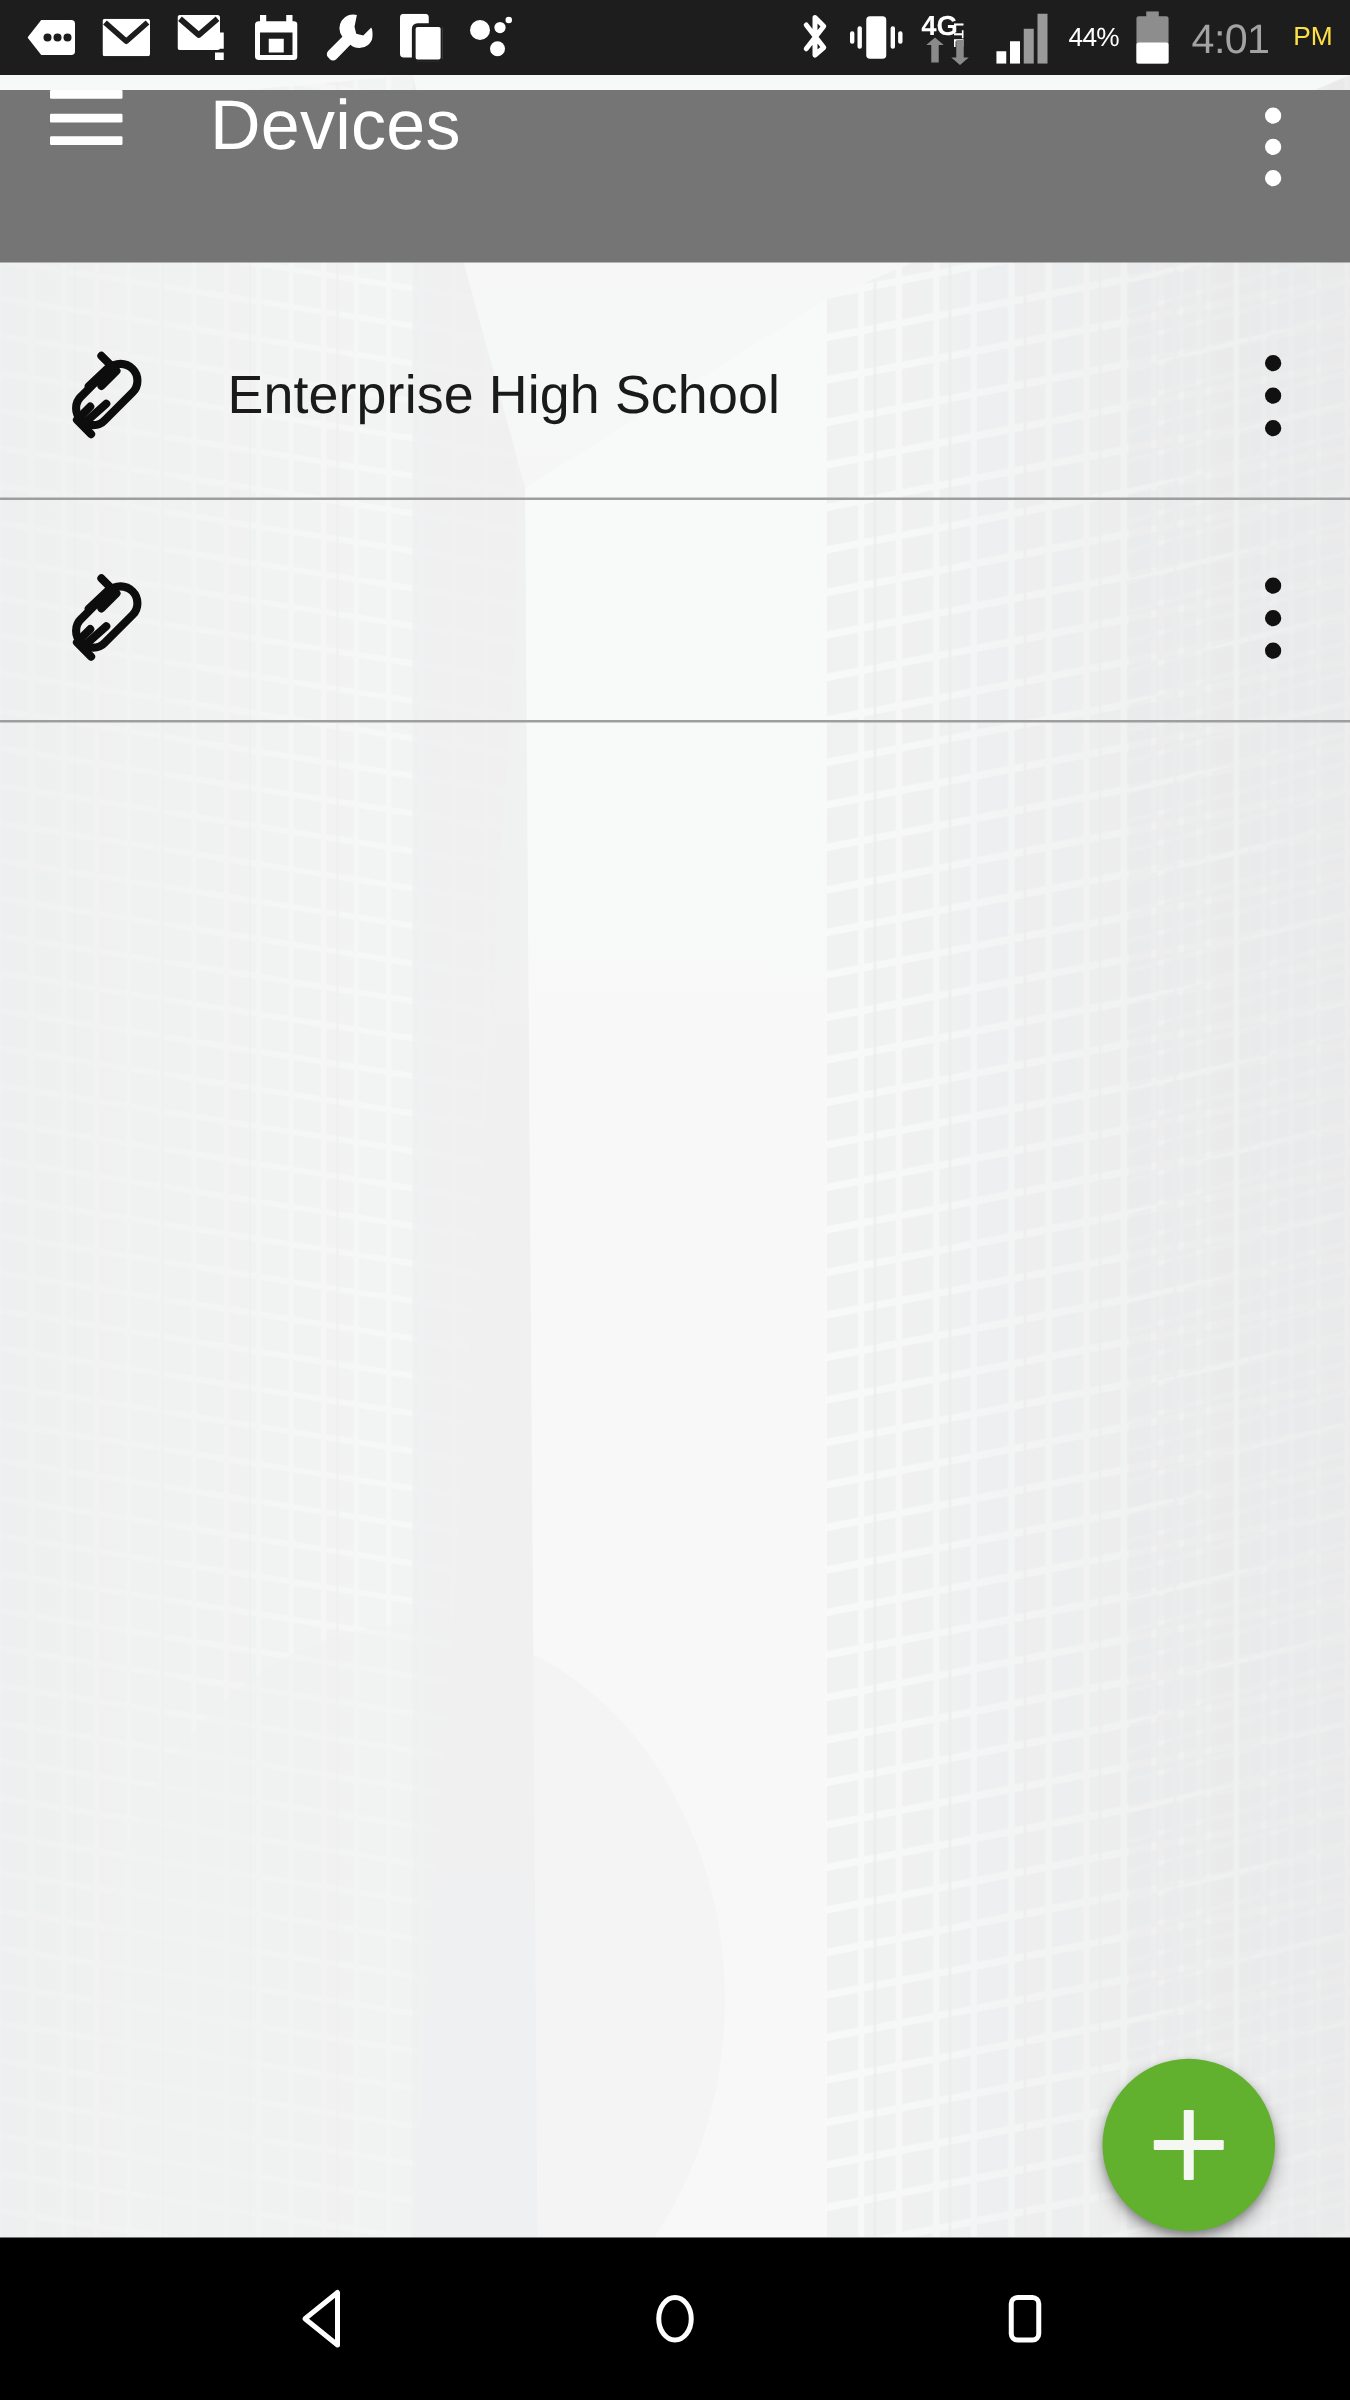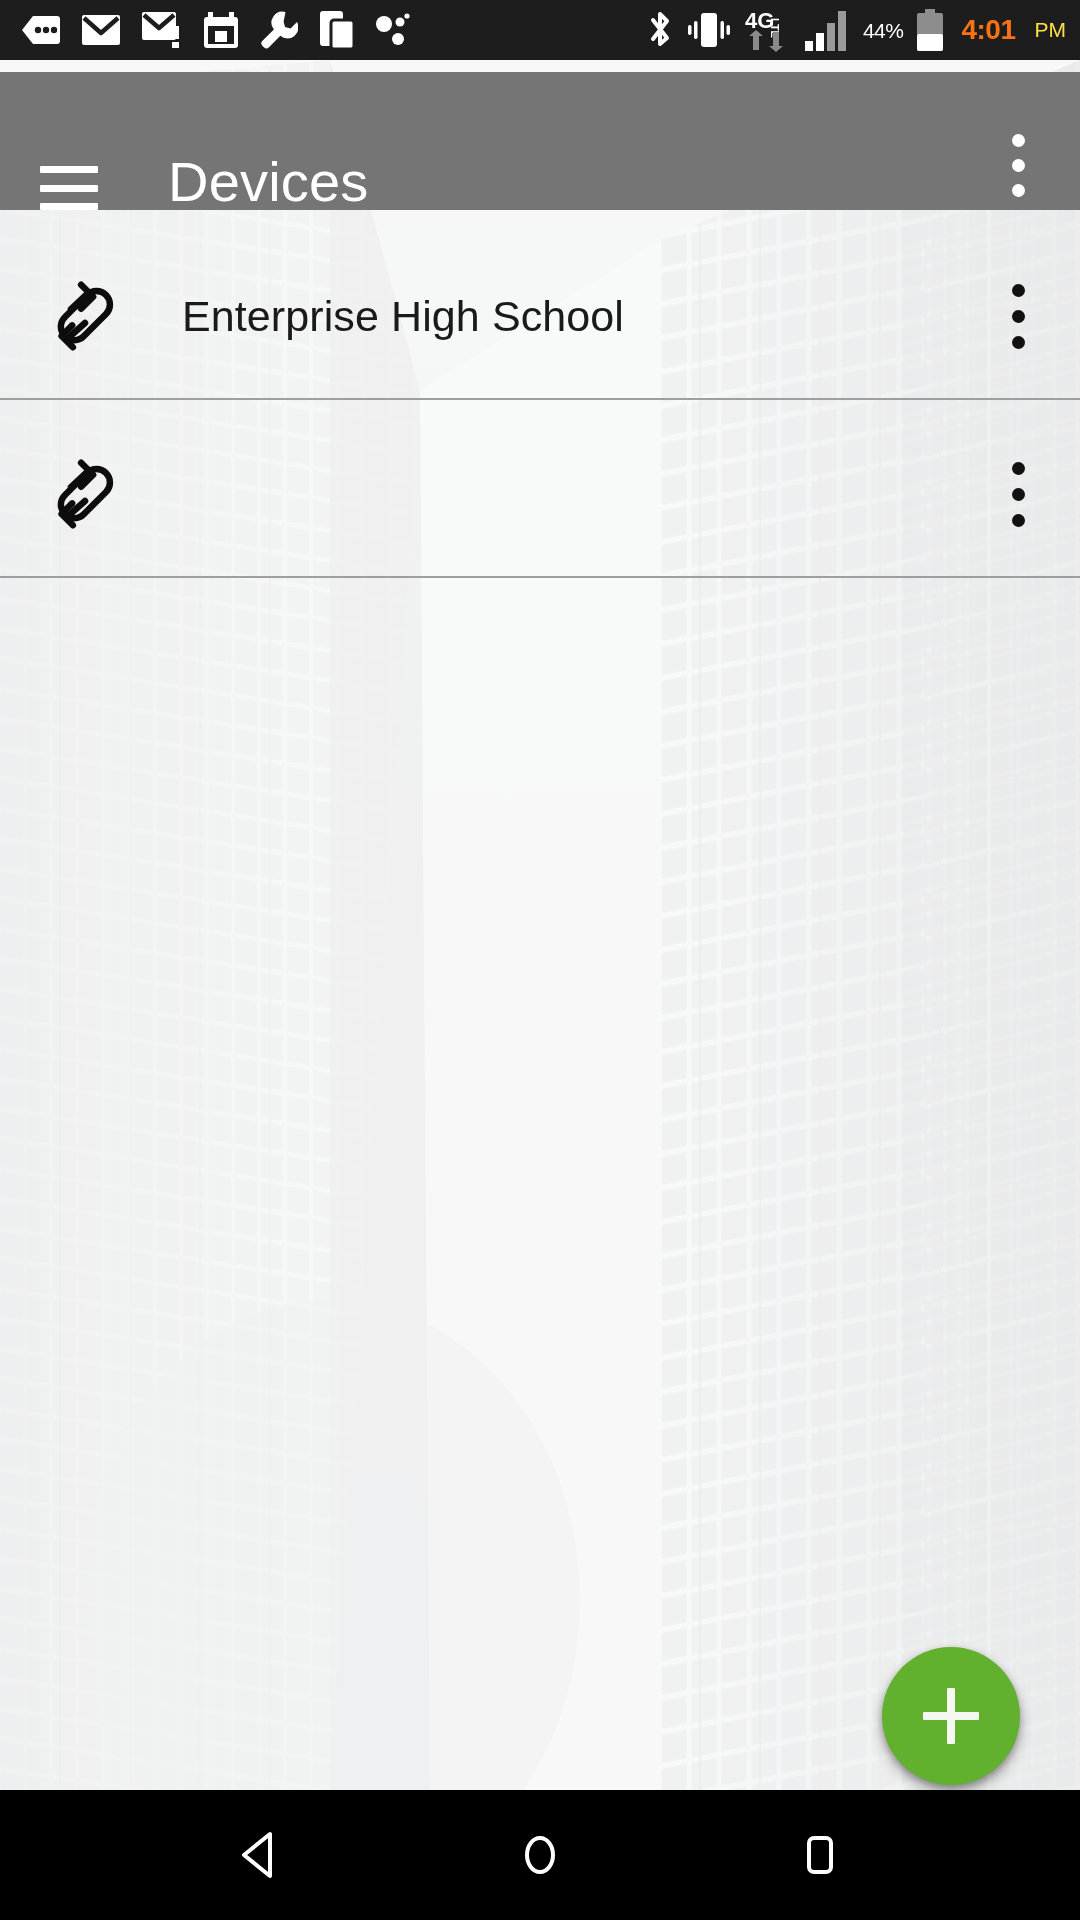--- a/index.html
+++ b/index.html
@@ -28,40 +28,40 @@
     color:#ffffff;
   }
   .sb-left { display:flex; align-items:center; gap:22px; }
   .sb-right { margin-left:auto; display:flex; align-items:center; gap:14px; }
   .sb-icon { display:block; }
   .sb-battpct {
     font-size:21px; font-weight:400; letter-spacing:-0.5px;
     line-height:1; color:#fff;
   }
   .sb-time {
-    font-size:28px; font-weight:700; letter-spacing:-0.5px;
-    line-height:1; color:#f97316; margin-left:4px;
+    font-size:33px; font-weight:400; letter-spacing:-0.5px;
+    line-height:1; color:#a3a3a3; margin-left:4px;
   }
   .sb-ampm { font-size:21px; font-weight:400; margin-left:5px; color:#fde047; }
 
   
   .bg-photo {
     position:absolute; left:0; top:60px;
     width:1080px; height:1730px;
     z-index:0; overflow:hidden;
     background:#ededee;
   }
   .bg-photo svg { display:block; width:100%; height:100%; }
 
   
   .appbar {
     position:relative; z-index:30;
     height:138px; flex:0 0 138px;
     background:#757575;
-    display:flex; align-items:flex-end;
+    display:flex; align-items:flex-start;
     padding:0 26px 0 40px;
   }
   .hamburger {
     width:58px; height:44px;
     display:flex; flex-direction:column; justify-content:space-between;
     cursor:pointer; flex:0 0 auto;
   }
   .hamburger span {
     display:block; width:58px; height:7px;
     background:#ffffff; border-radius:1px;

